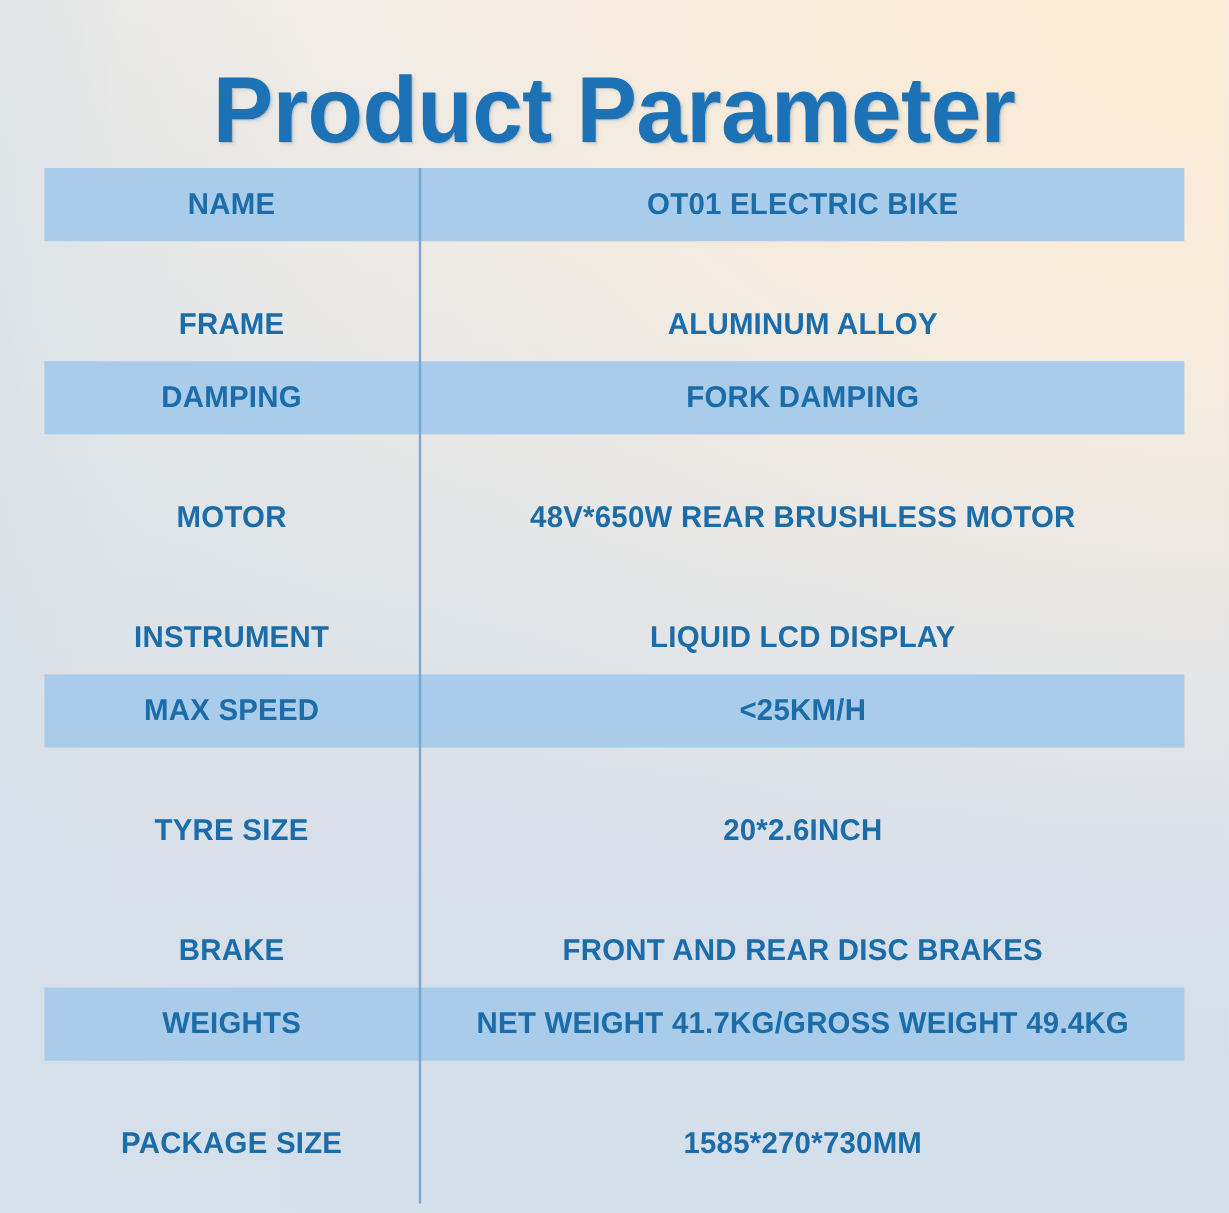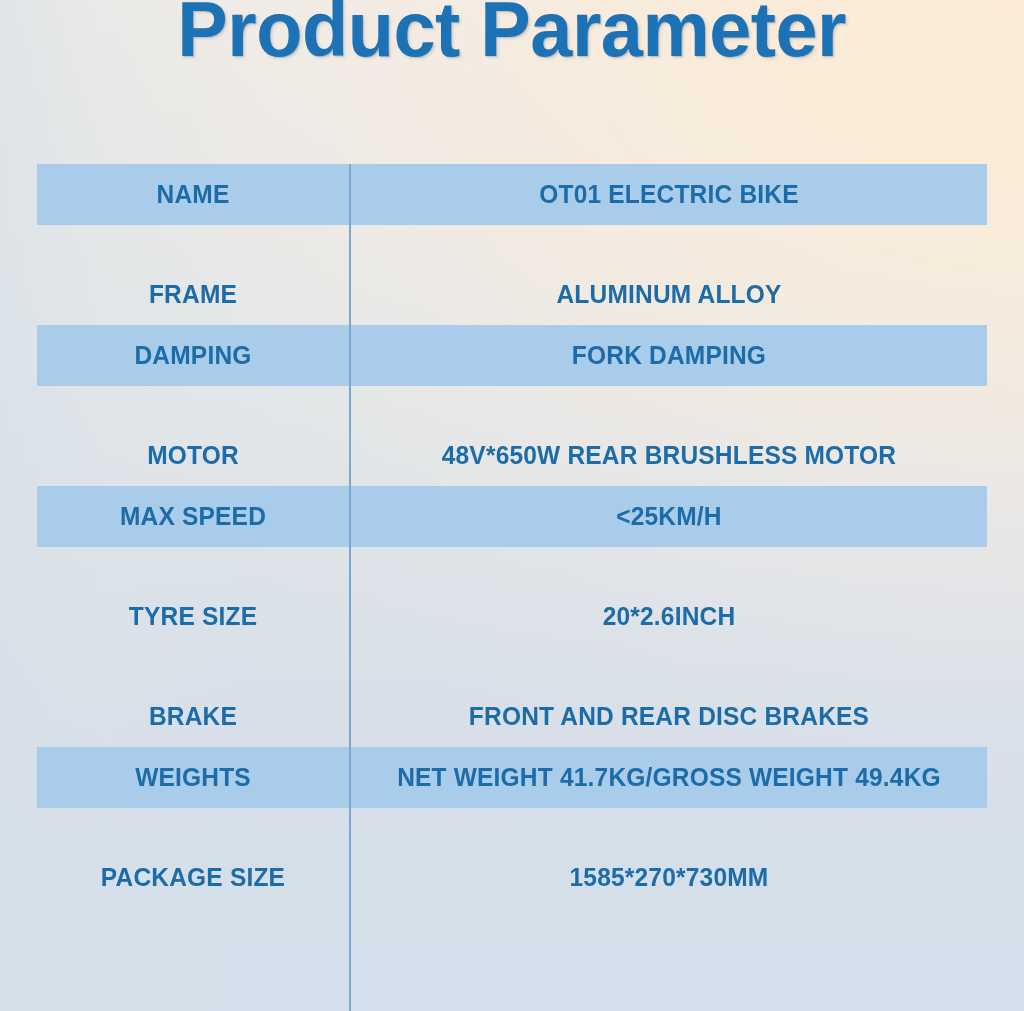--- a/index.html
+++ b/index.html
@@ -71,21 +71,21 @@
   }
 
   
   .title-wrap {
     position: absolute;
     left: 0;
     top: 0;
     width: 1024px;
     height: 120px;
     display: flex;
-    align-items: flex-end;
+    align-items: flex-start;
     justify-content: center;
   }
 
   .title {
     font-family: "Liberation Sans Narrow", "Liberation Sans", sans-serif;
     font-size: 78px;
     line-height: 1;
     font-weight: 700;
     color: #1c72b4;
     letter-spacing: -0.5px;
@@ -94,21 +94,21 @@
     white-space: nowrap;
     text-shadow:
       1px 1px 0 rgba(120, 140, 160, 0.30),
       2px 2px 3px rgba(110, 130, 155, 0.22);
   }
 
   
   .spec-table {
     position: absolute;
     left: 37px;
-    top: 164px;
+    top: 140px;
     width: 950px;
     
   }
 
   .spec-row {
     position: relative;
     display: flex;
     align-items: center;
     height: 61px;
     box-sizing: border-box;
@@ -182,20 +182,24 @@
           <div class="cell-value">ALUMINUM ALLOY</div>
         </div>
         <div class="spec-row shaded">
           <div class="cell-label">DAMPING</div>
           <div class="cell-value">FORK DAMPING</div>
         </div>
         <div class="spec-row plain">
           <div class="cell-label">MOTOR</div>
           <div class="cell-value">48V*650W REAR BRUSHLESS MOTOR</div>
         </div>
+        <div class="spec-row plain">
+          <div class="cell-label">INSTRUMENT</div>
+          <div class="cell-value">LIQUID LCD DISPLAY</div>
+        </div>
         <div class="spec-row shaded">
           <div class="cell-label">MAX SPEED</div>
           <div class="cell-value">&lt;25KM/H</div>
         </div>
         <div class="spec-row plain">
           <div class="cell-label">TYRE SIZE</div>
           <div class="cell-value">20*2.6INCH</div>
         </div>
         <div class="spec-row plain">
           <div class="cell-label">BRAKE</div>

